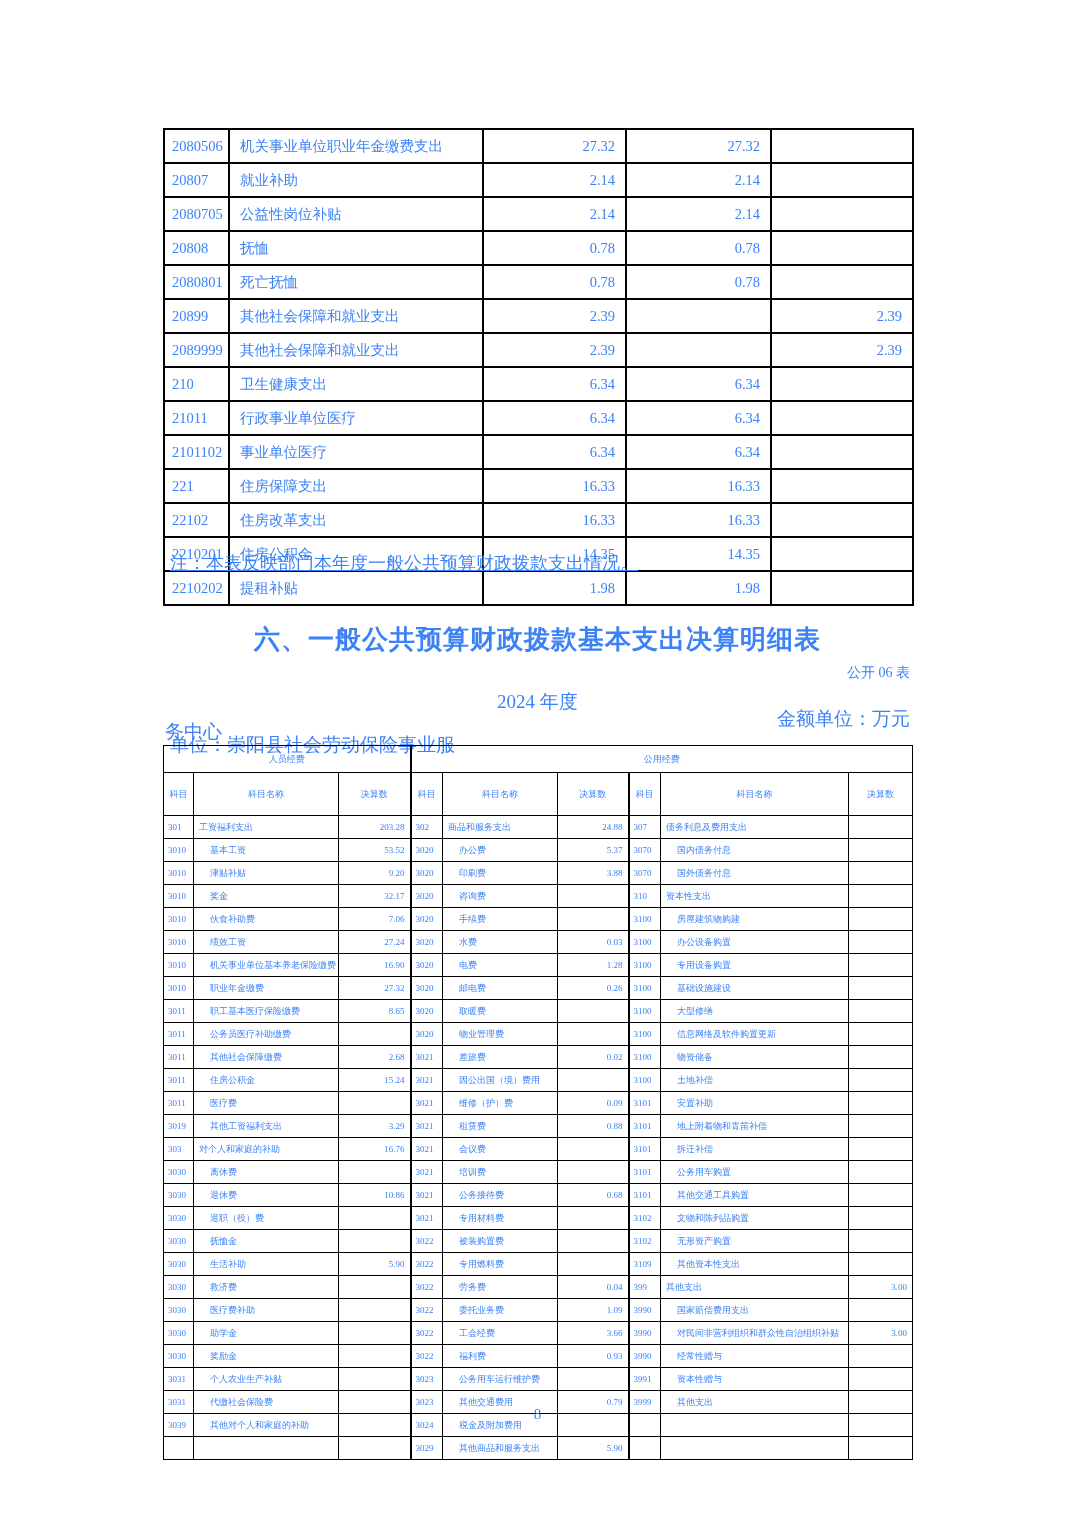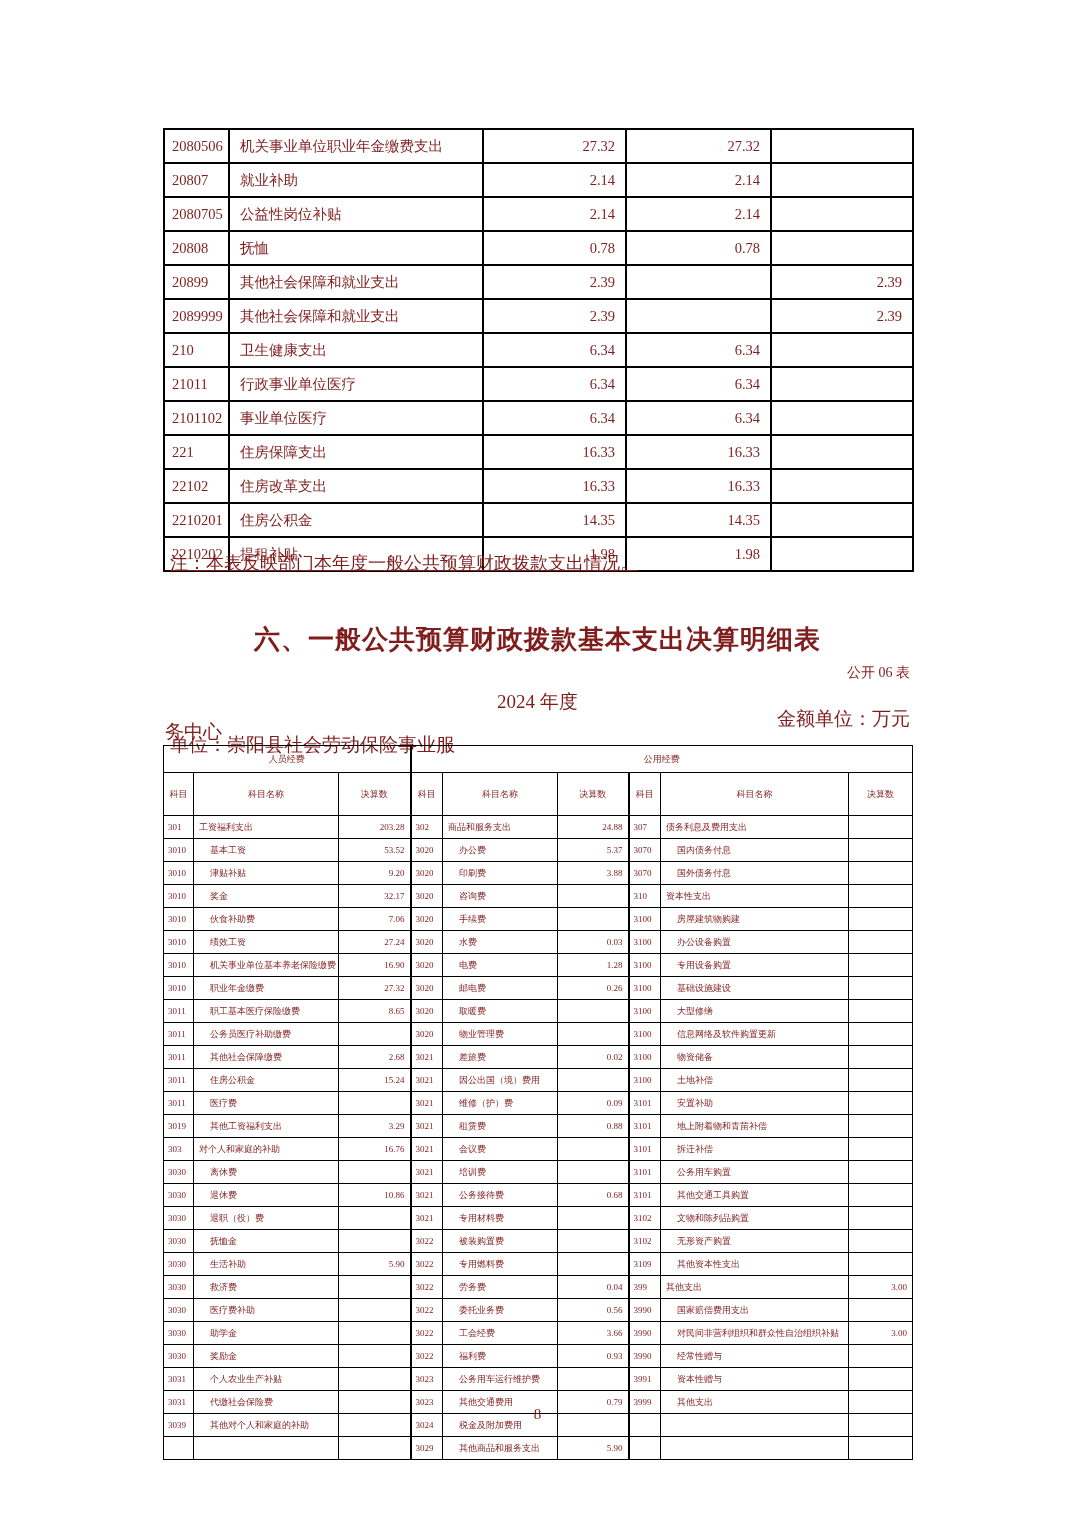--- a/index.html
+++ b/index.html
@@ -1,18 +1,18 @@
 <!DOCTYPE html>
 <html><head>
 <meta charset="utf-8">
 <style>
   html,body { margin:0; padding:0; background:#e8e8e8; }
   .page {
     position:relative; width:1074px; height:1520px; margin:0 auto;
-    background:#ffffff; color:#7f1d1d;
+    background:#ffffff; color:#3b82f6;
     font-family:"Liberation Serif","DejaVu Serif",serif;
     overflow:hidden;
   }
   table { border-collapse:collapse; table-layout:fixed; }
 
   
   .t-top { position:absolute; left:163px; top:128px; width:749px; }
   .t-top td {
     border:2px solid #000; height:30px; font-size:14.5px;
     vertical-align:middle; overflow:hidden; white-space:nowrap;
@@ -82,20 +82,27 @@
         <tr>
           <td class="c-code">2080705</td>
           <td class="c-name">公益性岗位补贴</td>
           <td class="c-v1">2.14</td>
           <td class="c-v2">2.14</td>
           <td class="c-v3"></td>
         </tr>
         <tr>
           <td class="c-code">20808</td>
           <td class="c-name">抚恤</td>
+          <td class="c-v1">0.78</td>
+          <td class="c-v2">0.78</td>
+          <td class="c-v3"></td>
+        </tr>
+        <tr>
+          <td class="c-code">2080801</td>
+          <td class="c-name">死亡抚恤</td>
           <td class="c-v1">0.78</td>
           <td class="c-v2">0.78</td>
           <td class="c-v3"></td>
         </tr>
         <tr>
           <td class="c-code">20899</td>
           <td class="c-name">其他社会保障和就业支出</td>
           <td class="c-v1">2.39</td>
           <td class="c-v2"></td>
           <td class="c-v3">2.39</td>
@@ -428,21 +435,21 @@
           <td class="c-r-0 gdiv">399</td>
           <td class="c-r-1">其他支出</td>
           <td class="c-r-2">3.00</td>
         </tr>
         <tr>
           <td class="c-l-0">3030</td>
           <td class="c-l-1 ind">医疗费补助</td>
           <td class="c-l-2"></td>
           <td class="c-m-0 gdiv">3022</td>
           <td class="c-m-1 ind">委托业务费</td>
-          <td class="c-m-2">0.56</td>
+          <td class="c-m-2">1.09</td>
           <td class="c-r-0 gdiv">3990</td>
           <td class="c-r-1 ind">国家赔偿费用支出</td>
           <td class="c-r-2"></td>
         </tr>
         <tr>
           <td class="c-l-0">3030</td>
           <td class="c-l-1 ind">助学金</td>
           <td class="c-l-2"></td>
           <td class="c-m-0 gdiv">3022</td>
           <td class="c-m-1 ind">工会经费</td>

